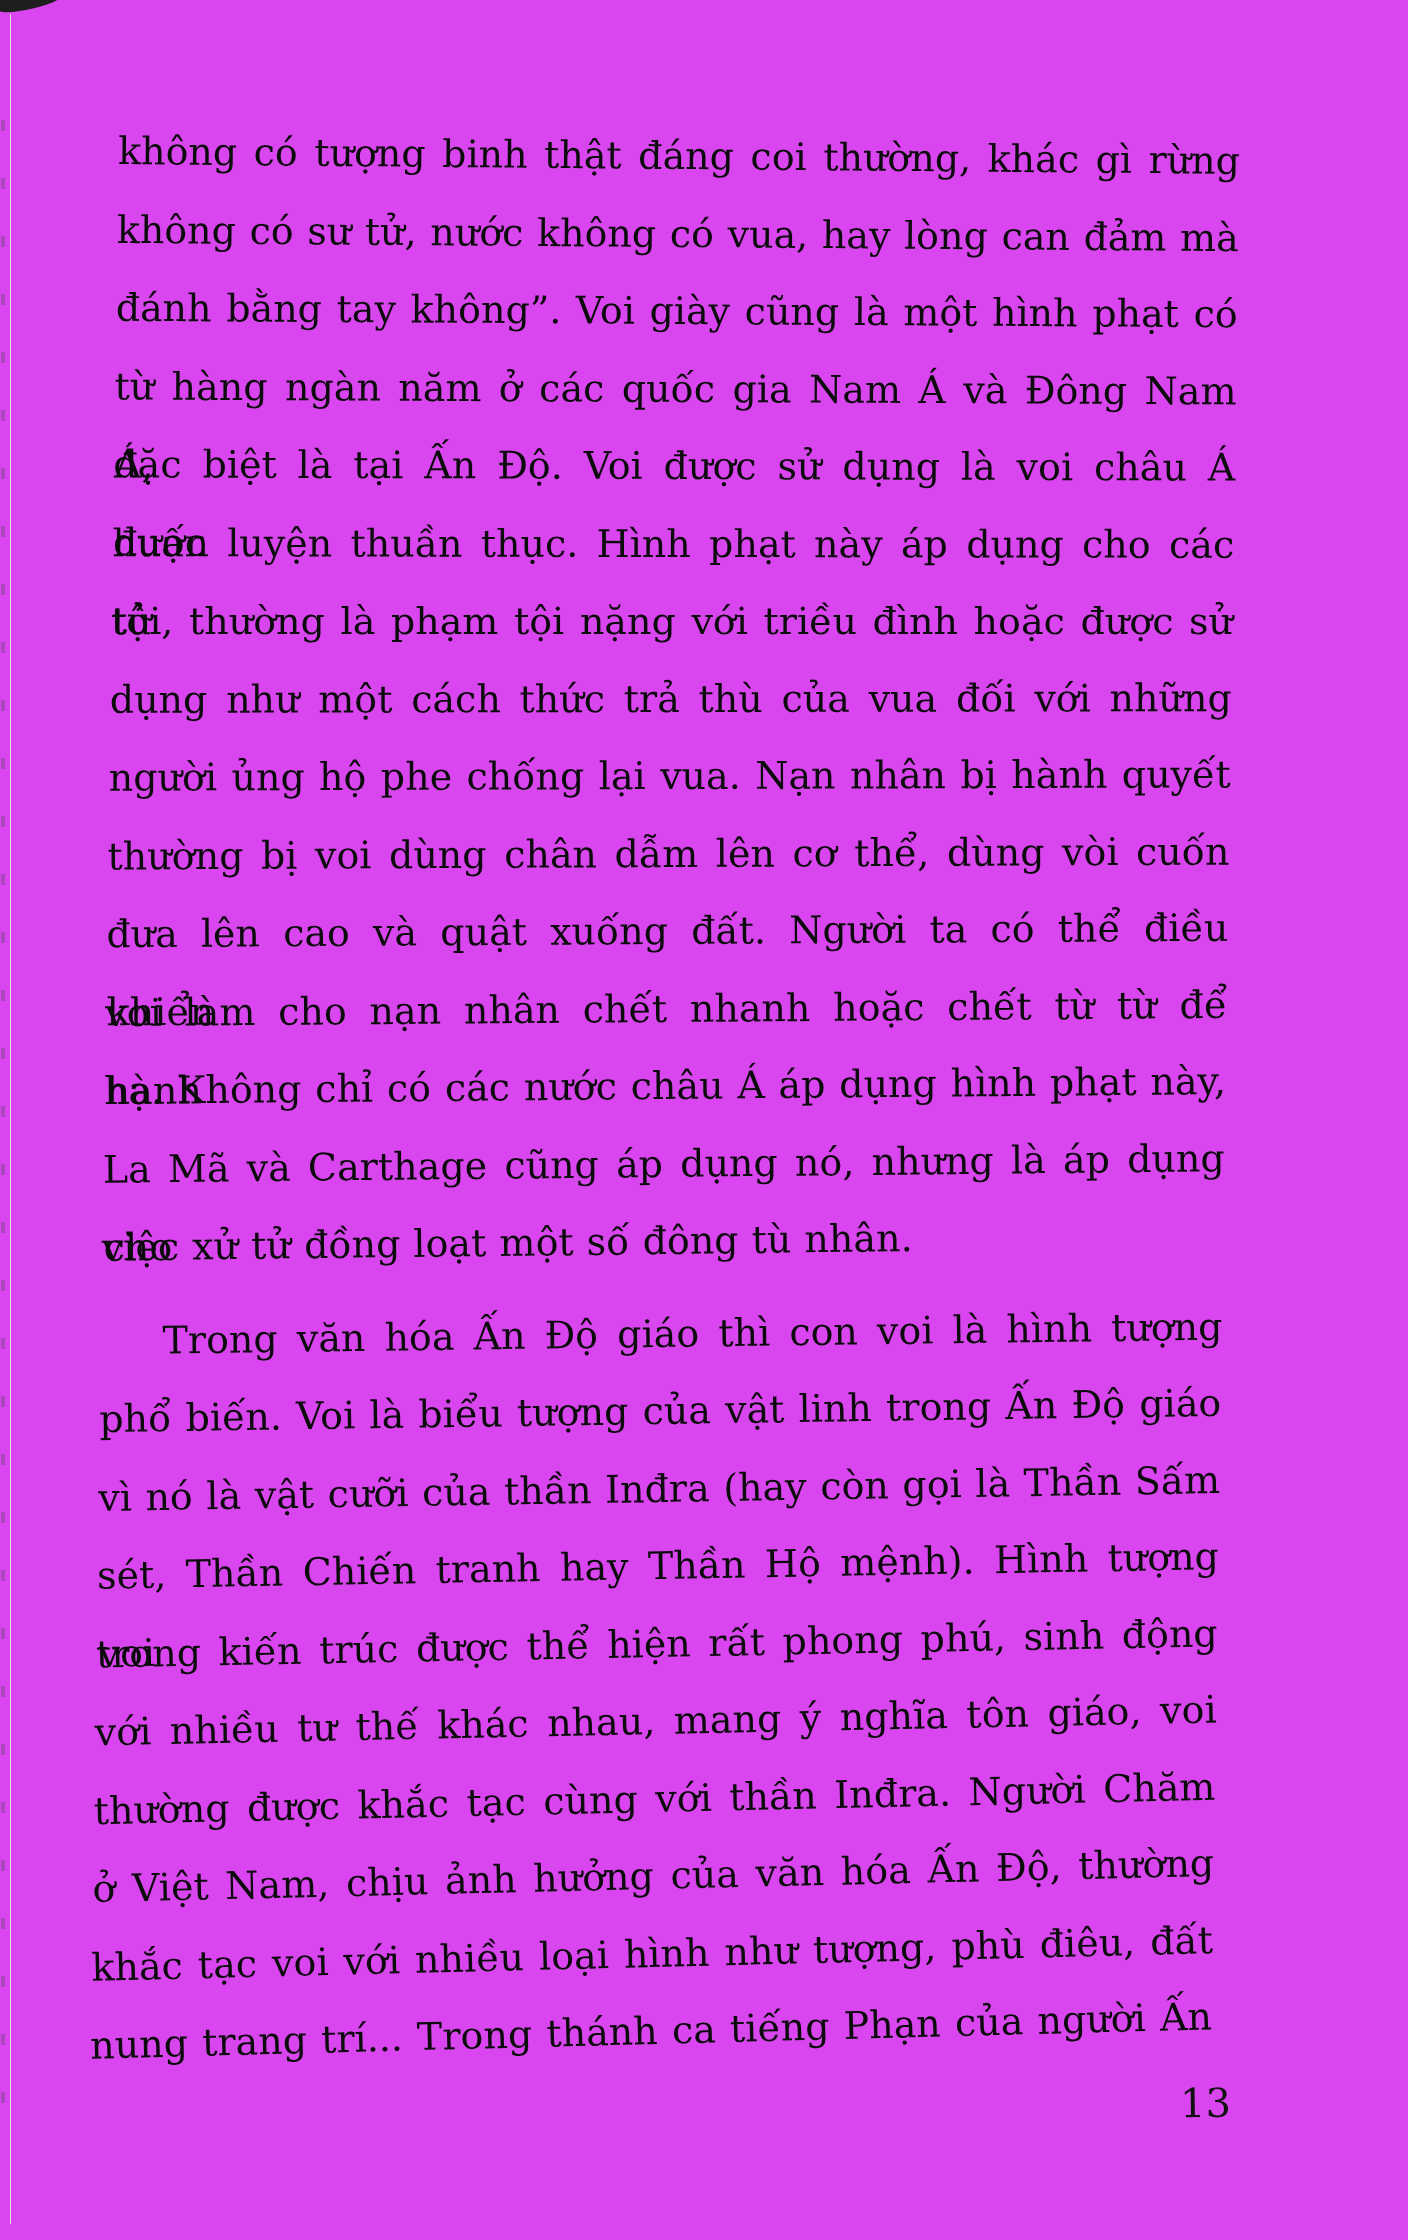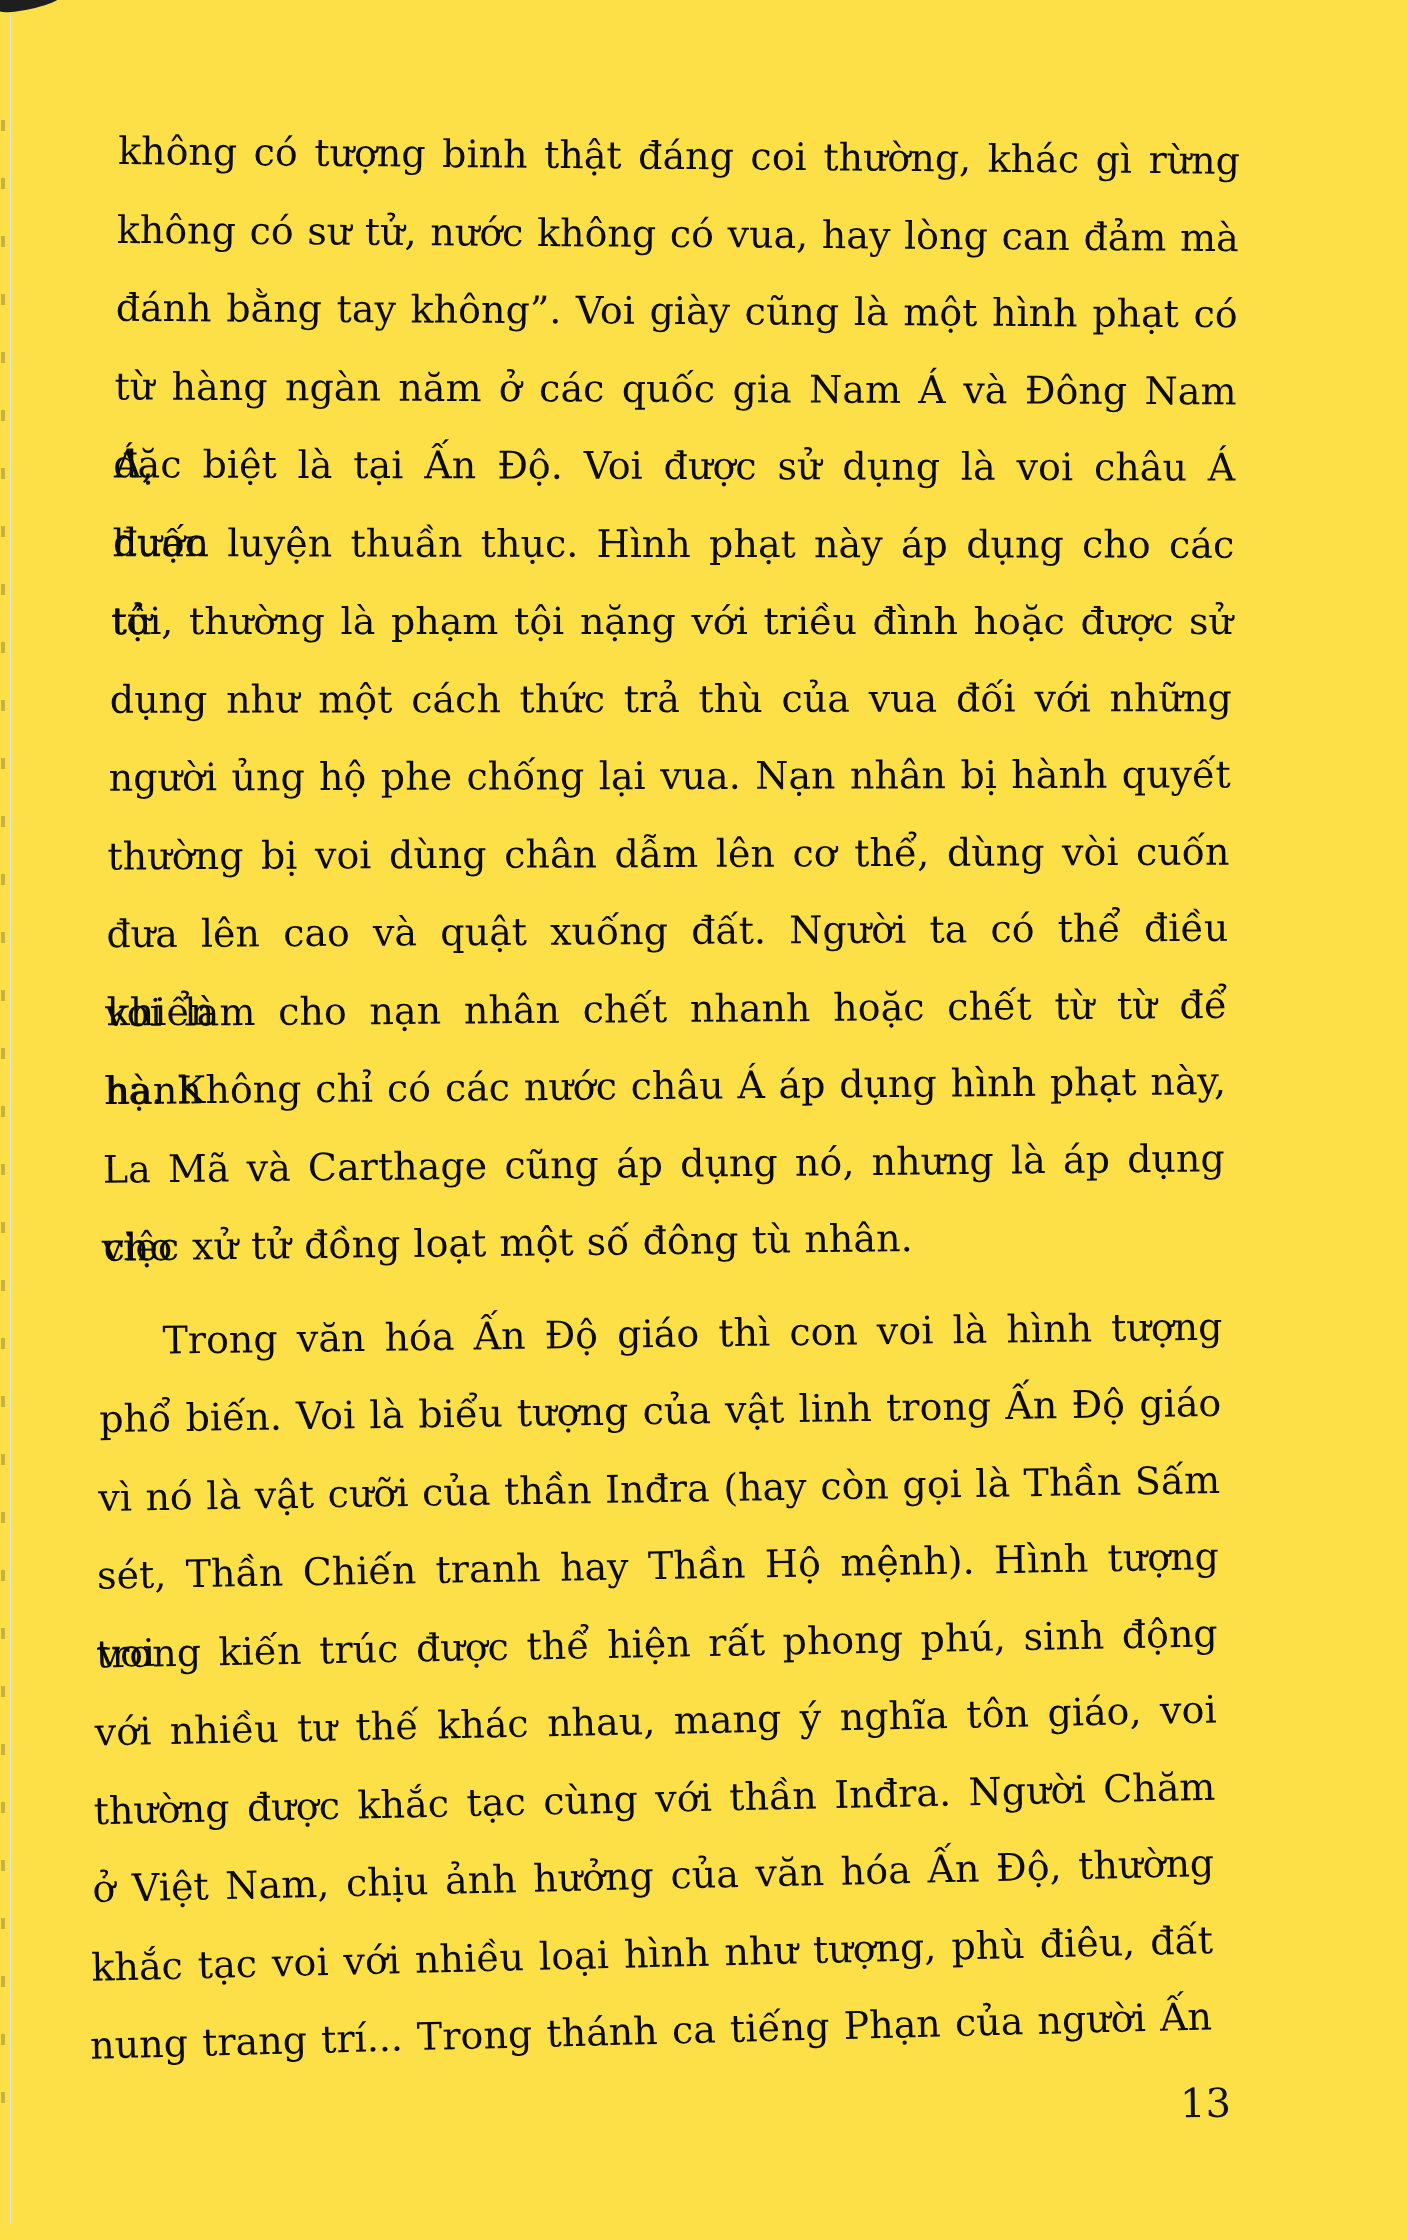--- a/index.html
+++ b/index.html
@@ -10,21 +10,21 @@
     width: 1408px;
     height: 2240px;
     background: #fbfbfa;
     position: relative;
     overflow: hidden;
     font-family: "DejaVu Serif", "Liberation Serif", serif;
   }
   .page {
     position: absolute;
     inset: 0;
-    background: #fde047;
+    background: #d946ef;
   }
   
   .artifact-wedge {
     position: absolute;
     left: -10px;
     top: -6px;
     width: 78px;
     height: 16px;
     background: #1e1e1e;
     transform: rotate(-7deg);

